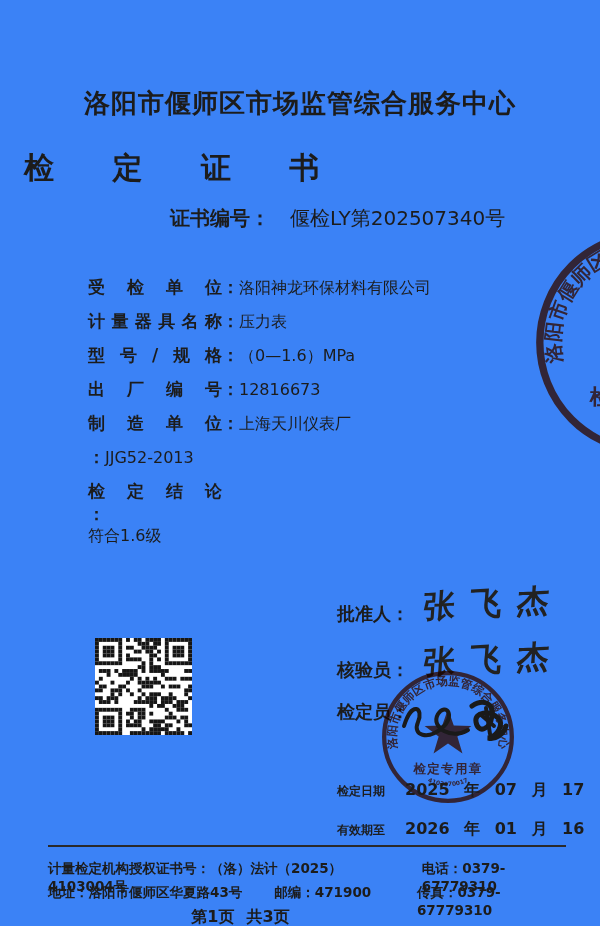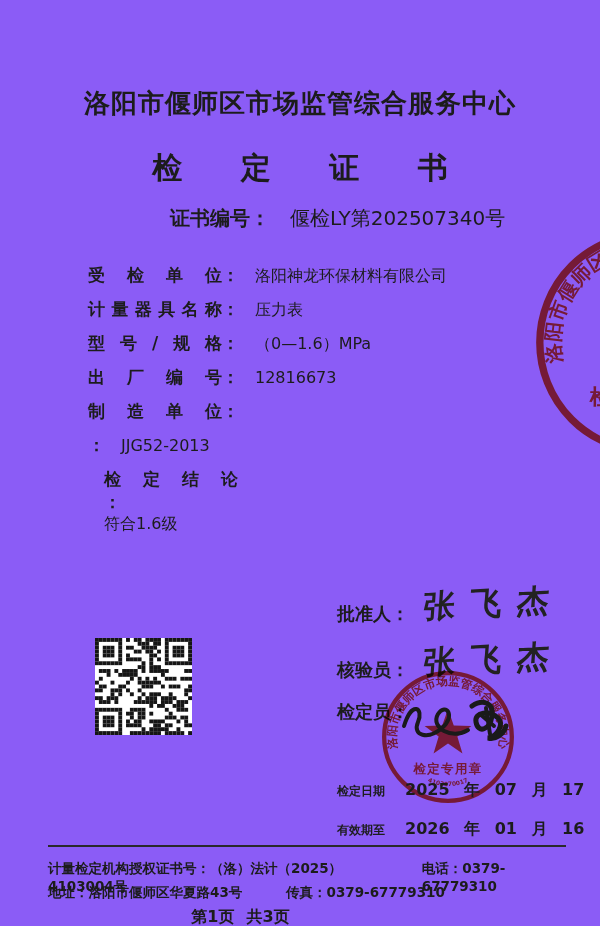--- a/index.html
+++ b/index.html
@@ -1,41 +1,41 @@
 <!DOCTYPE html>
 <html><head>
 <meta charset="utf-8">
 <style>
   html,body{margin:0;padding:0;background:#e8e8e8;}
   .page{
     position:relative; width:600px; height:926px; margin:0 auto;
-    background:#8b5cf6; overflow:hidden;
+    background:#3b82f6; overflow:hidden;
     font-family:"DejaVu Sans","Liberation Sans",sans-serif;
     color:#1c1c1c;
   }
   .org-name{
     position:absolute; top:86px; left:0; width:100%;
     text-align:center; font-size:26px; font-weight:800; letter-spacing:1px;
   }
   .doc-title{
     position:absolute; top:148px; left:0; width:100%;
-    text-align:center; font-size:30px; font-weight:700;
+    font-size:30px; font-weight:700;
     letter-spacing:24px; text-indent:24px;
   }
   .cert-row{position:absolute; top:205px; left:170px; font-size:20px;}
   .cert-row .lbl{font-weight:700;}
   .cert-row .val{margin-left:20px; font-weight:500;}
-  .fields{position:absolute; top:264px; left:88px; width:430px;}
+  .fields{position:absolute; top:276px; left:88px; width:430px;}
   .f-row{display:flex; align-items:baseline; height:21px; margin-bottom:13px;}
   .f-label{
     display:inline-block; width:134px; font-weight:700; font-size:17px;
     text-align:justify; text-align-last:justify;
   }
   .f-colon{font-weight:700; font-size:17px;}
-  .f-value{margin-left:16px; font-size:16px; font-weight:500; white-space:nowrap;}
+  .f-value{font-size:16px; font-weight:500; white-space:nowrap;}
   .sig-row{position:absolute; left:337px; white-space:nowrap;}
   .sig-label{font-size:18px; font-weight:700;}
   .sig-name{
     display:inline-block; font-size:32px; font-weight:600; letter-spacing:15px;
     transform:rotate(-3deg) skewX(-7deg); position:relative; top:-6px; margin-left:14px;
     color:#222;
   }
   .qr{position:absolute; left:95px; top:638px; width:97px; height:97px;}
   .stamp{position:absolute; mix-blend-mode:multiply; opacity:.93;}
   .stamp-bottom{left:379px; top:668px;}
@@ -84,20 +84,21 @@
       <span class="f-value">（0—1.6）MPa</span>
     </div>
     <div class="f-row">
       <span class="f-label">出厂编号</span>
         <span class="f-colon">：</span>
       <span class="f-value">12816673</span>
     </div>
     <div class="f-row">
       <span class="f-label">制造单位</span>
         <span class="f-colon">：</span>
+      <span class="f-value">上海天川仪表厂</span>
     </div>
     <div class="f-row" style="margin-top:2px;">
         <span class="f-colon">：</span>
       <span class="f-value">JJG52-2013</span>
     </div>
     <div class="f-row" style="margin-top:6px;flex-direction:column;">
       <span class="f-label">检定结论</span>
         <span class="f-colon">：</span>
       <span class="f-value">符合1.6级</span>
     </div>
@@ -474,19 +475,20 @@
   </div>
 
   <div class="divider"></div>
 
   <div class="footer footer-1">
     <span><span>计量检定机构授权证书号：</span><span>（洛）法计（2025）4103004号</span></span>
     <span class="phone"><span>电话：</span><span>0379-67779310</span></span>
   </div>
   <div class="footer footer-2">
     <span class="addr"><span>地址：</span><span>洛阳市偃师区华夏路43号</span></span>
+    <span class="zip"><span>邮编：</span><span>471900</span></span>
     <span class="fax"><span>传真：</span><span>0379-67779310</span></span>
   </div>
   <div class="footer footer-3">
     <span>第1页</span><span>共3页</span>
   </div>
 
 </div>
 
 </body></html>

